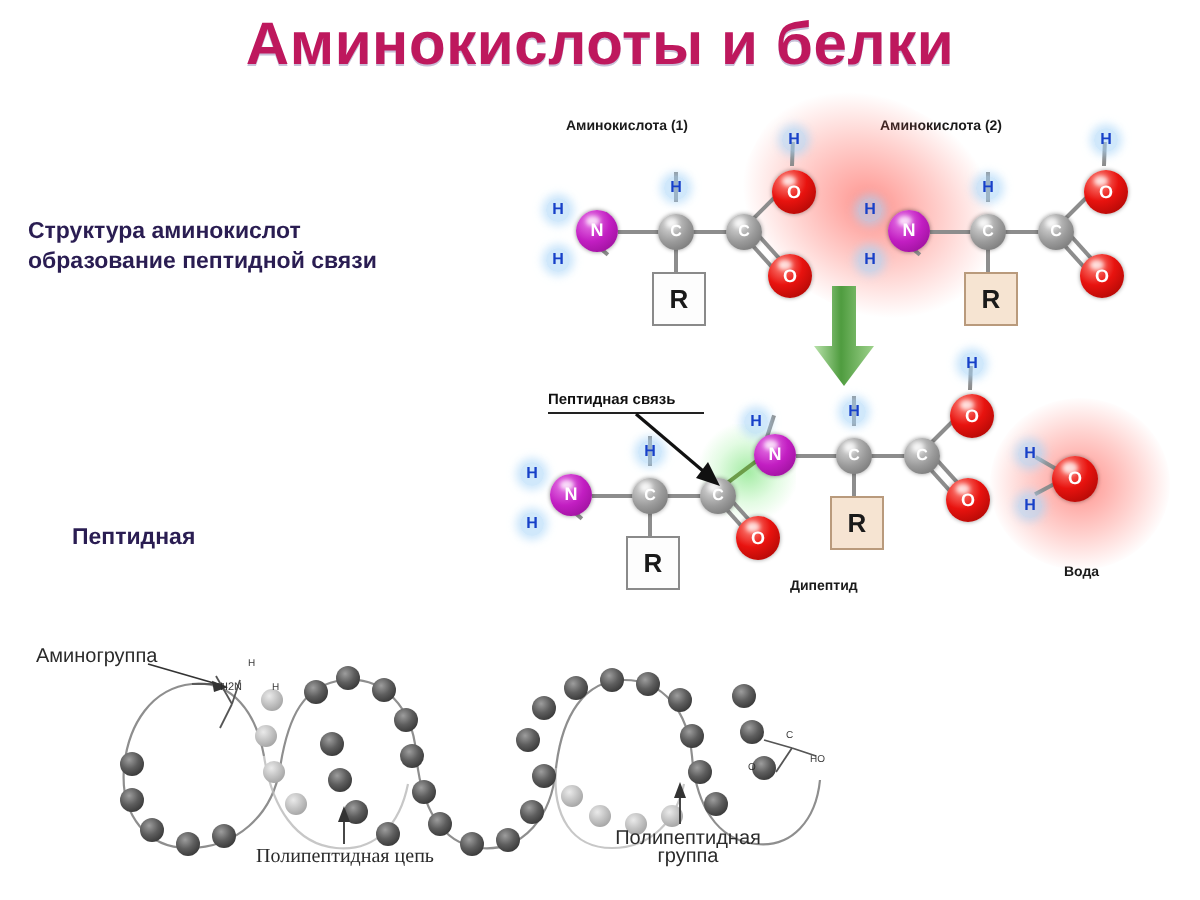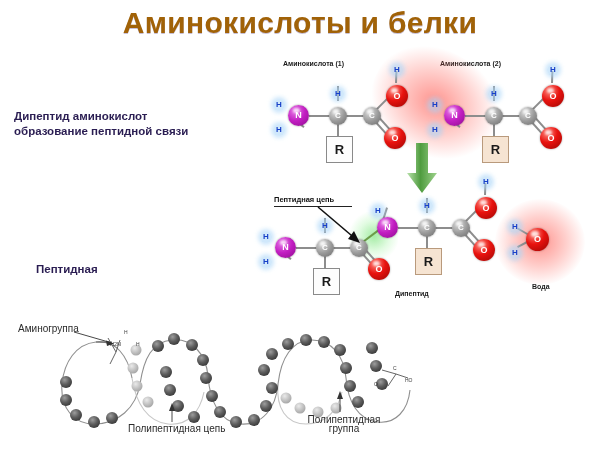--- a/index.html
+++ b/index.html
@@ -10,21 +10,21 @@
     overflow:hidden;
     position:relative;
   }
   #stage{position:relative;width:600px;height:450px;}
 
   
   .title{
     position:absolute;left:0;top:6px;width:600px;
     text-align:center;
     font-size:30px;font-weight:bold;
-    color:#a16207;
+    color:#be185d;
     letter-spacing:0.3px;
     text-shadow:0 1px 0 #c8c0d8;
   }
 
   
   .caption{
     position:absolute;
     color:#2a1d52;
     font-size:11.5px;
     font-weight:600;
@@ -138,21 +138,21 @@
   }
   .faint{opacity:0.92;}
 </style>
 </head>
 <body>
 
 <div id="stage">
 
   <div class="title">Аминокислоты и белки</div>
 
-  <div class="caption" id="cap-structure">Дипептид аминокислот
+  <div class="caption" id="cap-structure">Структура аминокислот
 образование пептидной связи</div>
   <div class="caption" id="cap-polypeptide">Пептидная</div>
 
   <div class="glow glow-red" style="left:370px;top:50px;width:130px;height:105px;transform:rotate(28deg);"></div>
 
   <div class="mollabel" style="left:283px;top:60px;">Аминокислота (1)</div>
   <div class="mollabel" style="left:440px;top:60px;">Аминокислота (2)</div>
 
   <div class="bond" style="left:294px;top:114px;width:13px;height:2px;transform:rotate(-40deg);"></div>
   <div class="bond" style="left:294px;top:118px;width:13px;height:2px;transform:rotate(40deg);"></div>
@@ -206,21 +206,21 @@
         <stop offset="100%" stop-color="#9ed28c"></stop>
       </linearGradient>
     </defs>
     <polygon points="11,0 23,0 23,30 32,30 17,50 2,30 11,30" fill="url(#gArr)"></polygon>
   </svg>
 
   <div class="glow glow-green" style="left:350px;top:212px;width:48px;height:48px;"></div>
 
   <div class="glow glow-red" style="left:495px;top:199px;width:90px;height:86px;border-radius:50%;"></div>
 
-  <div class="callout-text" style="left:274px;top:195px;">Пептидная цепь</div>
+  <div class="callout-text" style="left:274px;top:195px;">Пептидная связь</div>
   <div class="callout-underline" style="left:274px;top:206px;width:78px;"></div>
   <svg width="56" height="46" style="position:absolute;left:316px;top:205px;z-index:8;" viewBox="0 0 56 46">
     <line x1="2" y1="2" x2="42" y2="36" stroke="#111" stroke-width="1.6"></line>
     <polygon points="44,38 32,34 38,26" fill="#111"></polygon>
   </svg>
 
   <div class="bond" style="left:281px;top:246px;width:13px;height:2px;transform:rotate(-40deg);"></div>
   <div class="bond" style="left:281px;top:250px;width:13px;height:2px;transform:rotate(40deg);"></div>
   <div class="bond" style="left:296px;top:247px;width:24px;height:2px;"></div>
   <div class="bond" style="left:325px;top:232px;width:15px;height:2px;transform:rotate(-90deg);"></div>
@@ -363,18 +363,18 @@
     
     <span class="helix-label faint" style="left:110px;top:28px;font-size:5.5px;">H2N</span>
     <span class="helix-label faint" style="left:124px;top:16px;font-size:5px;">H</span>
     <span class="helix-label faint" style="left:136px;top:28px;font-size:5px;">H</span>
     <span class="helix-label faint" style="left:374px;top:68px;font-size:5px;">O</span>
     <span class="helix-label faint" style="left:393px;top:52px;font-size:5px;">C</span>
     <span class="helix-label faint" style="left:405px;top:64px;font-size:5px;">HO</span>
 
     
     <span class="helix-label" style="left:18px;top:12px;">Аминогруппа</span>
-    <span class="helix-label" style="left:128px;top:112px;">Полипептидная цепь</span>
+    <span class="helix-label" style="left:128px;top:112px;font-family:Liberation Serif, serif;">Полипептидная цепь</span>
     <span class="helix-label" style="left:296px;top:103px;width:96px;">Полипептидная
 группа</span>
   </div>
 
 </div>
 
 </body></html>

